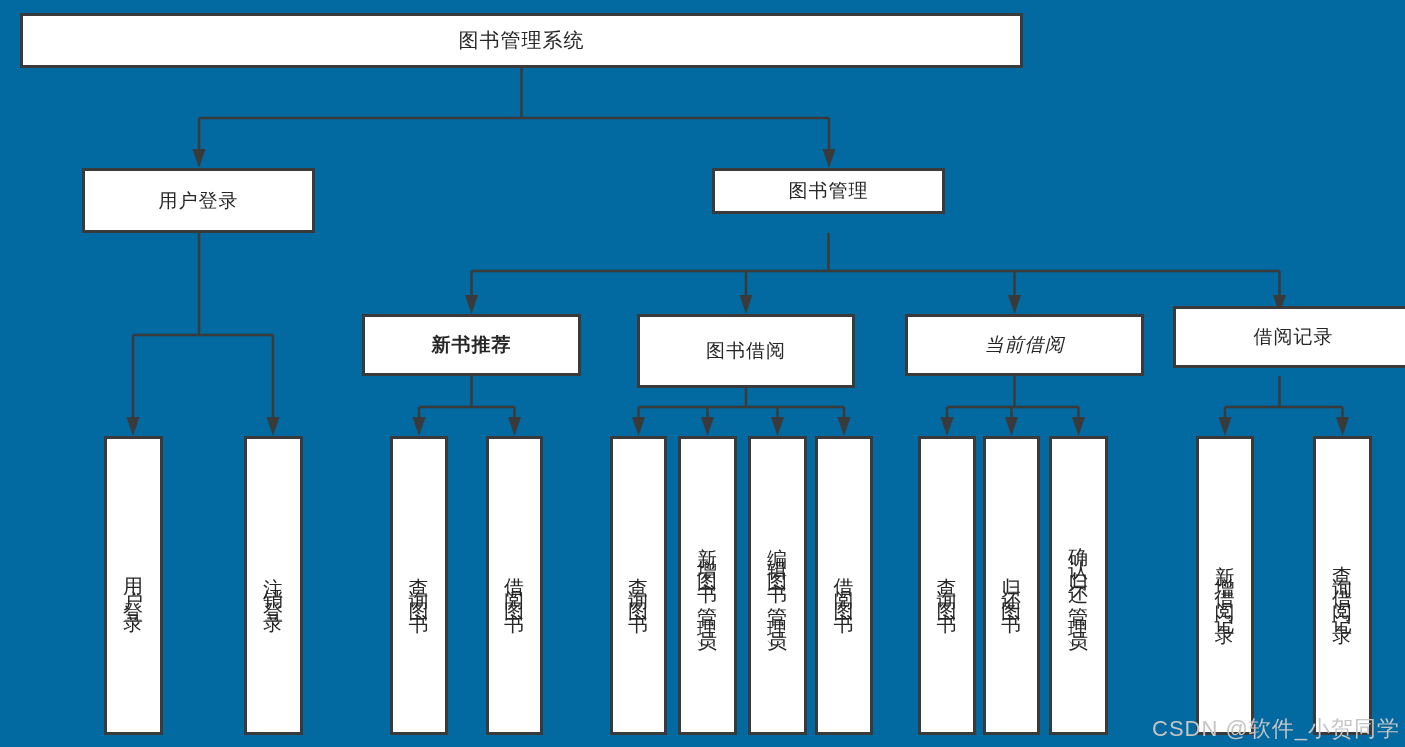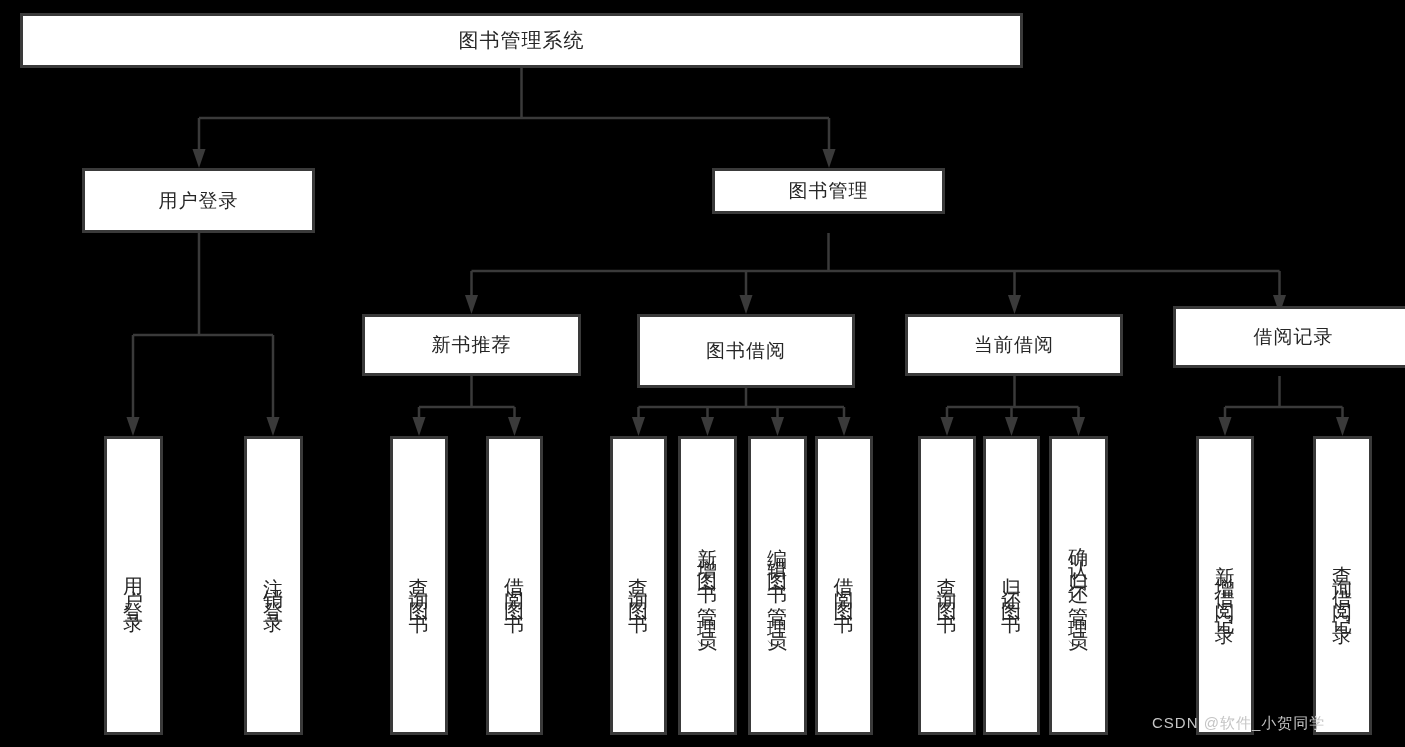--- a/index.html
+++ b/index.html
@@ -1,19 +1,19 @@
 <!DOCTYPE html>
 <html><head>
 <meta charset="utf-8">
 <style>
   html,body{margin:0;padding:0;background:#fff;}
   #canvas{
     position:relative;
     width:1405px;height:747px;
-    background:#000000;
+    background:#0369a1;
     font-family:"Liberation Sans",sans-serif;
     overflow:hidden;
   }
   .box{
     position:absolute;
     box-sizing:border-box;
     border:3px solid #3a3a3a;
     background:#ffffff;
     display:flex;
     align-items:center;
@@ -26,21 +26,21 @@
     font-size:20px;
     writing-mode:vertical-rl;
     text-orientation:mixed;
     letter-spacing:12px;
     line-height:1;
   }
   #connectors{position:absolute;left:0;top:0;}
   #watermark{
     position:absolute;
     left:1152px;top:714px;
-    font-size:15px;
+    font-size:22px;
     color:#c5c5c5;
     letter-spacing:1px;
     white-space:nowrap;
     z-index:5;
   }
 </style>
 </head>
 <body>
 
 <div id="canvas">
@@ -88,27 +88,27 @@
     <span>图书管理系统</span>
   </div>
 
   <div class="box hbox" style="left:82px;top:168px;width:233px;height:65px;">
     <span>用户登录</span>
   </div>
   <div class="box hbox" style="left:712px;top:168px;width:233px;height:46px;">
     <span>图书管理</span>
   </div>
 
-  <div class="box hbox" style="left:362px;top:314px;width:219px;height:62px;">
+  <div class="box hbox" style="left:362px;top:314px;width:219px;height:62px;font-weight:bold;">
     <span>新书推荐</span>
   </div>
   <div class="box hbox" style="left:637px;top:314px;width:218px;height:74px;">
     <span>图书借阅</span>
   </div>
-  <div class="box hbox" style="left:905px;top:314px;width:218px;height:62px;">
+  <div class="box hbox" style="left:905px;top:314px;width:239px;height:62px;font-style:italic;">
     <span>当前借阅</span>
   </div>
   <div class="box hbox" style="left:1173px;top:306px;width:241px;height:62px;">
     <span>借阅记录</span>
   </div>
 
   <div class="box vbox" style="left:104px;top:436px;width:59px;height:299px;">
     <span>用户登录</span>
   </div>
   <div class="box vbox" style="left:244px;top:436px;width:59px;height:299px;">

